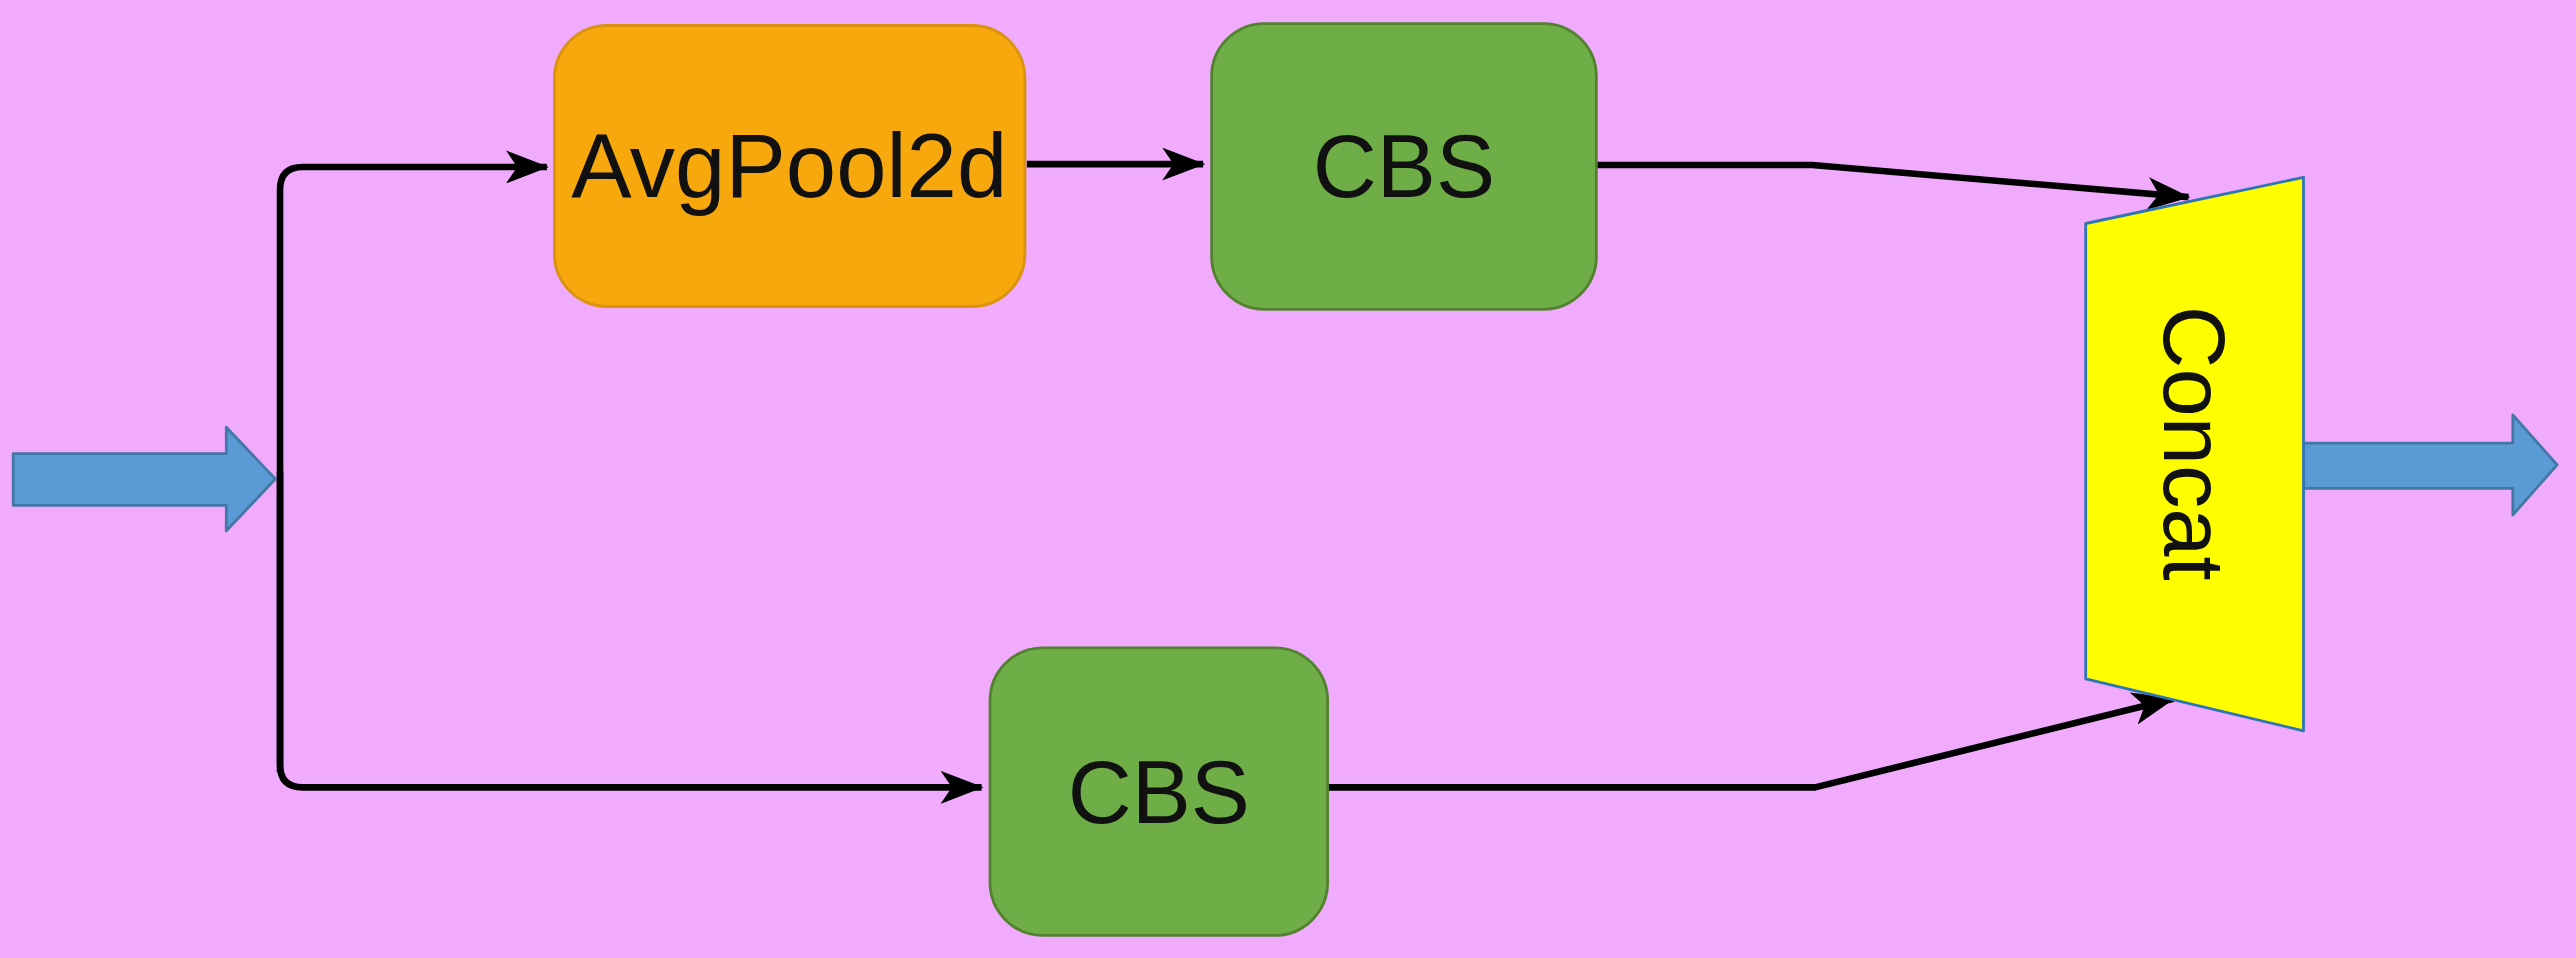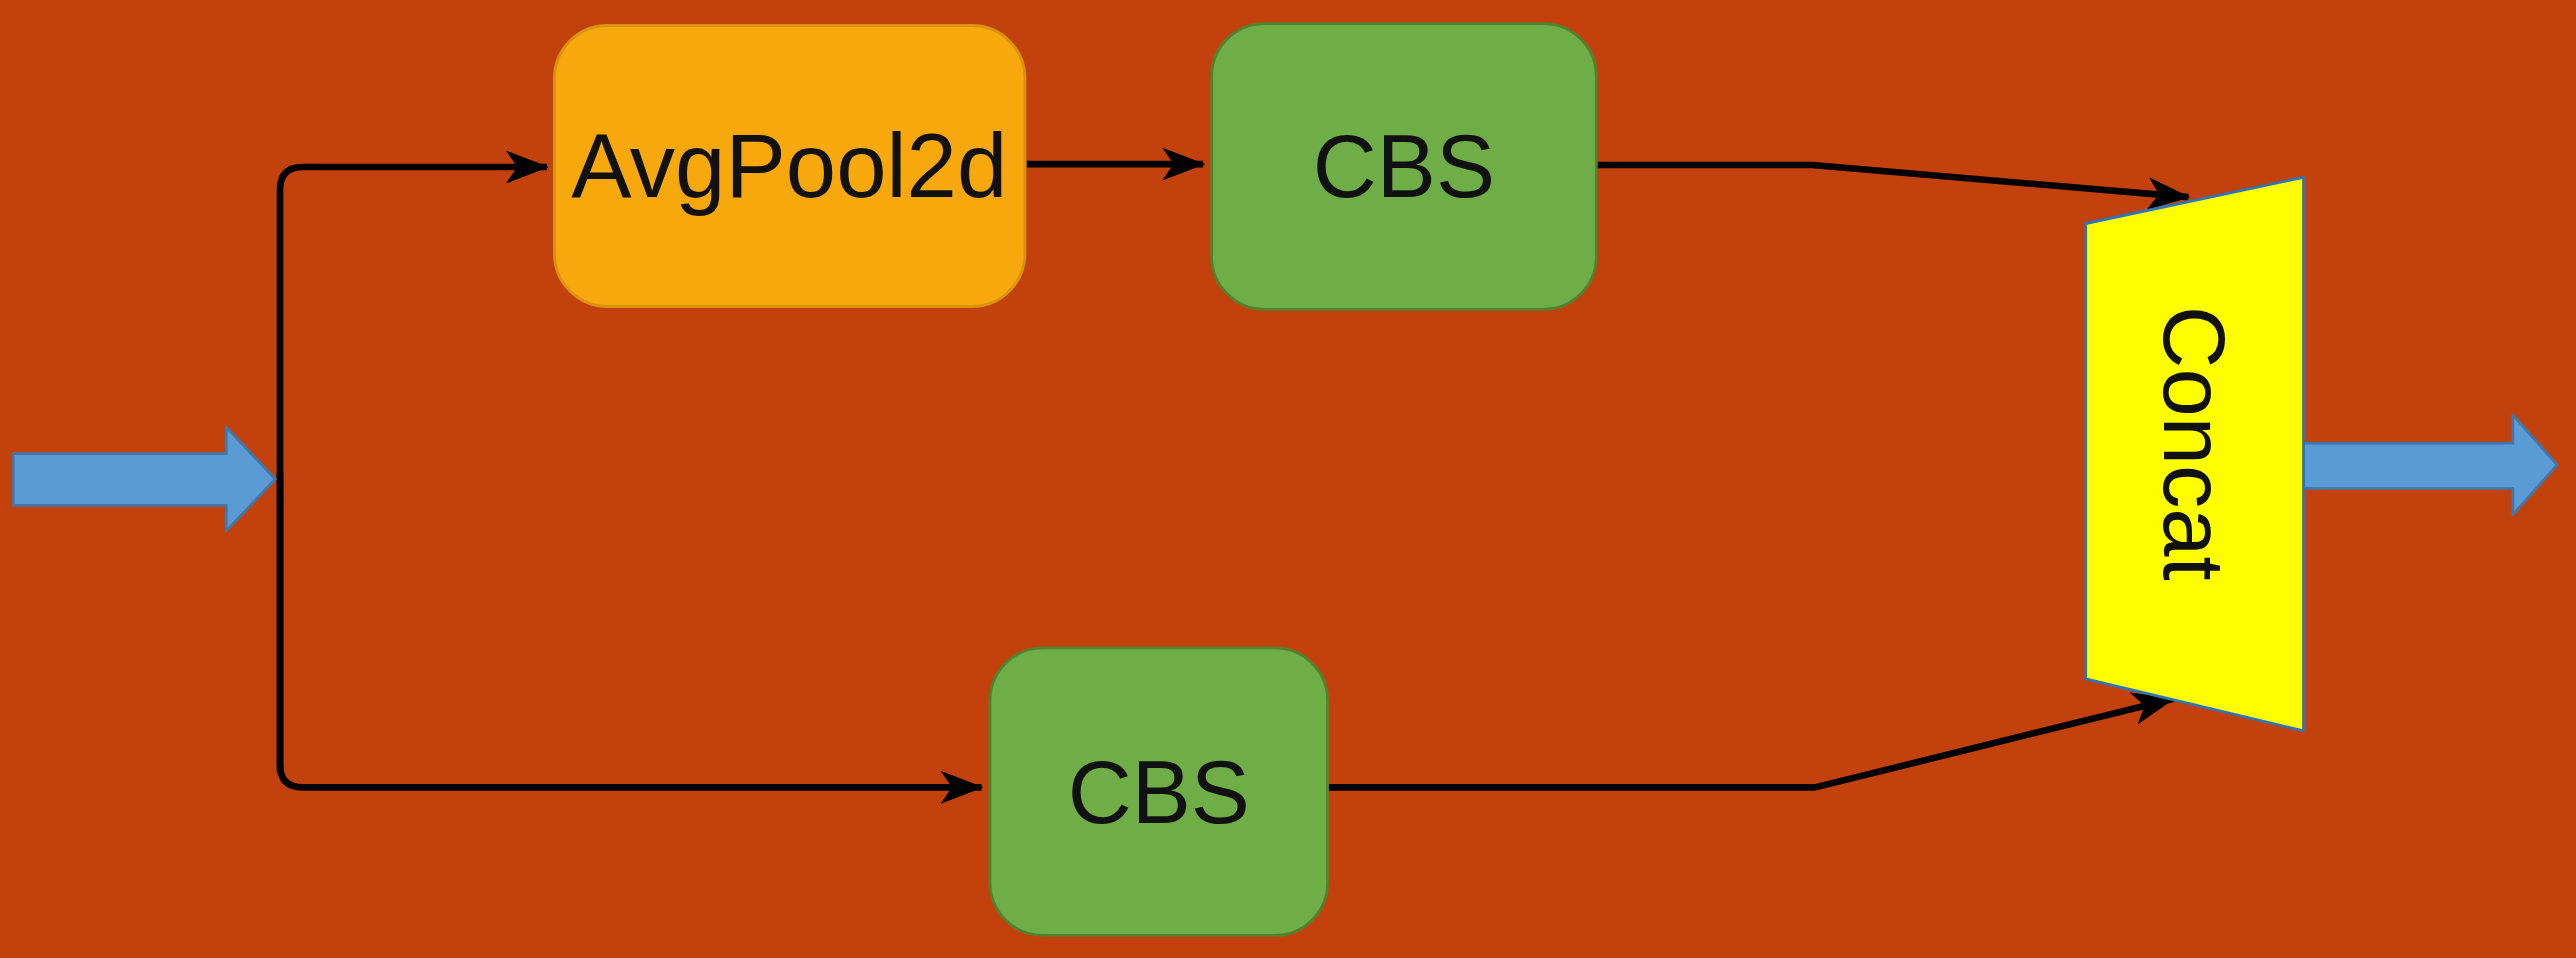--- a/index.html
+++ b/index.html
@@ -8,21 +8,21 @@
     background: #ffffff;
     width: 2576px;
     height: 959px;
     overflow: hidden;
     font-family: "Liberation Sans", sans-serif;
   }
   .stage {
     position: relative;
     width: 2576px;
     height: 959px;
-    background: #c2410c;
+    background: #f0abfc;
   }
   svg { display: block; }
   .node-label {
     font-family: "Liberation Sans", "DejaVu Sans", sans-serif;
     fill: #111111;
   }
   .connector {
     fill: none;
     stroke: #000000;
     stroke-width: 7;

